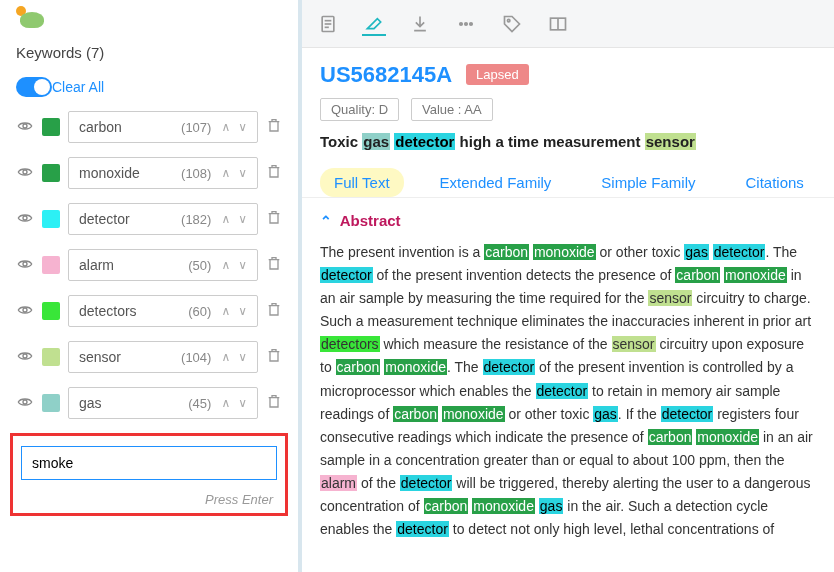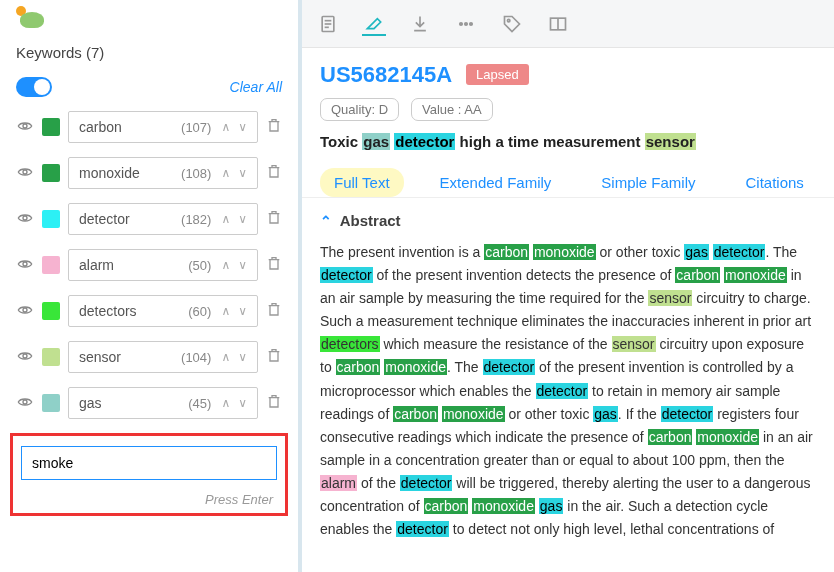--- a/index.html
+++ b/index.html
@@ -5,21 +5,21 @@
 * { box-sizing: border-box; margin: 0; padding: 0; }
 body { font-family: Arial, sans-serif; font-size: 14px; color: #333; background: #fff; width: 834px; height: 572px; overflow: hidden; }
 .app { display: flex; height: 100%; }
 .logo-bar { height: 36px; padding: 4px 12px; }
 .logo { width: 40px; height: 26px; position: relative; }
 .logo-cloud { position: absolute; width: 24px; height: 16px; background: #8fc96f; border-radius: 50% 50% 40% 40%; left: 8px; top: 8px; }
 .logo-dot { position: absolute; width: 10px; height: 10px; background: #f5a623; border-radius: 50%; left: 4px; top: 2px; }
 .sidebar { width: 302px; border-right: 4px solid #d8e6ee; display: flex; flex-direction: column; }
 .side-header { display: flex; justify-content: space-between; align-items: center; padding: 8px 16px; }
 .side-title { font-size: 15px; color: #444; }
-.toggle-row { display: flex; justify-content: space-between; align-items: center; padding: 8px 16px 14px 16px; font-style: italic; }
+.toggle-row { display: flex; justify-content: flex-start; align-items: center; padding: 8px 16px 14px 16px; }
 .toggle { width: 36px; height: 20px; background: #1e90ff; border-radius: 10px; position: relative; cursor: pointer; }
 .toggle::after { content: ''; position: absolute; width: 16px; height: 16px; background: #fff; border-radius: 50%; top: 2px; right: 2px; }
 .clear-all { color: #1e90ff; font-size: 14px; cursor: pointer; }
 .kw-list { padding: 0 16px; }
 .kw-row { display: flex; align-items: center; gap: 8px; margin-bottom: 14px; }
 .eye { width: 18px; color: #888; cursor: pointer; text-align: center; }
 .swatch { width: 18px; height: 18px; border-radius: 2px; }
 .kw-box { flex: 1; display: flex; align-items: center; border: 1px solid #ccc; border-radius: 2px; height: 32px; padding: 0 6px 0 10px; background: #fff; }
 .kw-text { flex: 1; color: #555; }
 .kw-count { color: #888; font-size: 13px; margin-right: 6px; }
@@ -31,27 +31,27 @@
 .main { flex: 1; display: flex; flex-direction: column; width: 532px; }
 .toolbar { height: 48px; background: #f5f6f7; display: flex; align-items: center; padding: 0 14px; gap: 22px; border-bottom: 1px solid #e5e5e5; }
 .tool { width: 24px; height: 24px; color: #999; cursor: pointer; display: flex; align-items: center; justify-content: center; }
 .tool svg { width: 20px; height: 20px; stroke: #999; fill: none; stroke-width: 2; }
 .tool.active svg { stroke: #1eb8c1; }
 .tool.active { border-bottom: 2px solid #1eb8c1; padding-bottom: 2px; }
 .doc-hdr { padding: 14px 18px 6px 18px; }
 .doc-id { color: #1e90ff; font-size: 22px; font-weight: bold; display: inline-block; margin-right: 10px; }
 .status-badge { background: #e88; color: #fff; padding: 3px 10px; border-radius: 3px; font-size: 13px; vertical-align: 3px; }
 .meta-row { margin-top: 10px; }
-.meta-pill { display: inline-block; border: 1px solid #ccc; border-radius: 7px; padding: 3px 10px; font-size: 13px; color: #777; margin-right: 8px; }
+.meta-pill { display: inline-block; border: 1px solid #ccc; border-radius: 2px; padding: 3px 10px; font-size: 13px; color: #777; margin-right: 8px; }
 .doc-title { margin-top: 12px; font-size: 15px; font-weight: bold; color: #222; }
 .tabs { display: flex; gap: 22px; padding: 12px 18px 0 18px; border-bottom: 1px solid #eee; }
 .tab { padding: 6px 14px; color: #1e90ff; cursor: pointer; font-size: 15px; white-space: nowrap; }
 .tab.active { background: #fef9c3; border-radius: 14px; }
 .abstract { padding: 14px 18px; overflow-y: auto; flex: 1; }
-.abs-hdr { color: #404040; font-weight: bold; font-size: 15px; margin-bottom: 12px; cursor: pointer; }
+.abs-hdr { color: #be185d; font-weight: bold; font-size: 15px; margin-bottom: 12px; cursor: pointer; }
 .abs-hdr::before { content: '⌃'; display: inline-block; transform: rotate(0deg); margin-right: 8px; font-size: 14px; color: #1e90ff; }
 .abs-body { line-height: 1.65; font-size: 14px; color: #333; }
 .hl { padding: 0 1px; }
 .hl-carbon, .hl-monoxide { background: #28a048; color: #fff; }
 .hl-detector, .hl-gas { background: #2ad4e0; color: #000; }
 .hl-alarm { background: #f6b3d0; }
 .hl-detectors { background: #39e639; }
 .hl-sensor { background: #c0e090; }
 .hl-gas-title { background: #8fd0c8; }
 </style>

